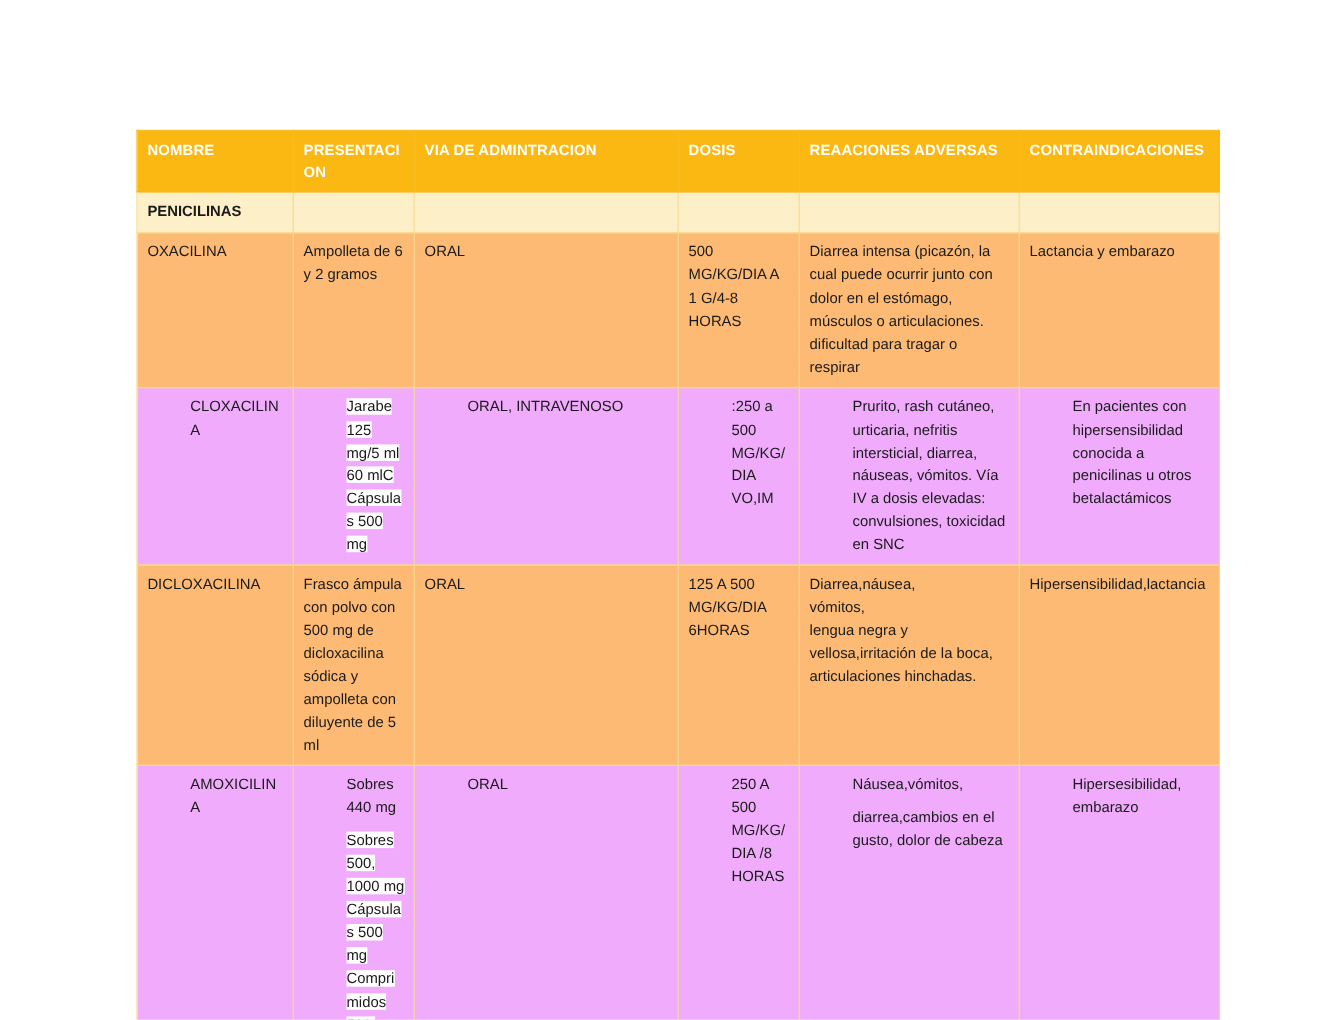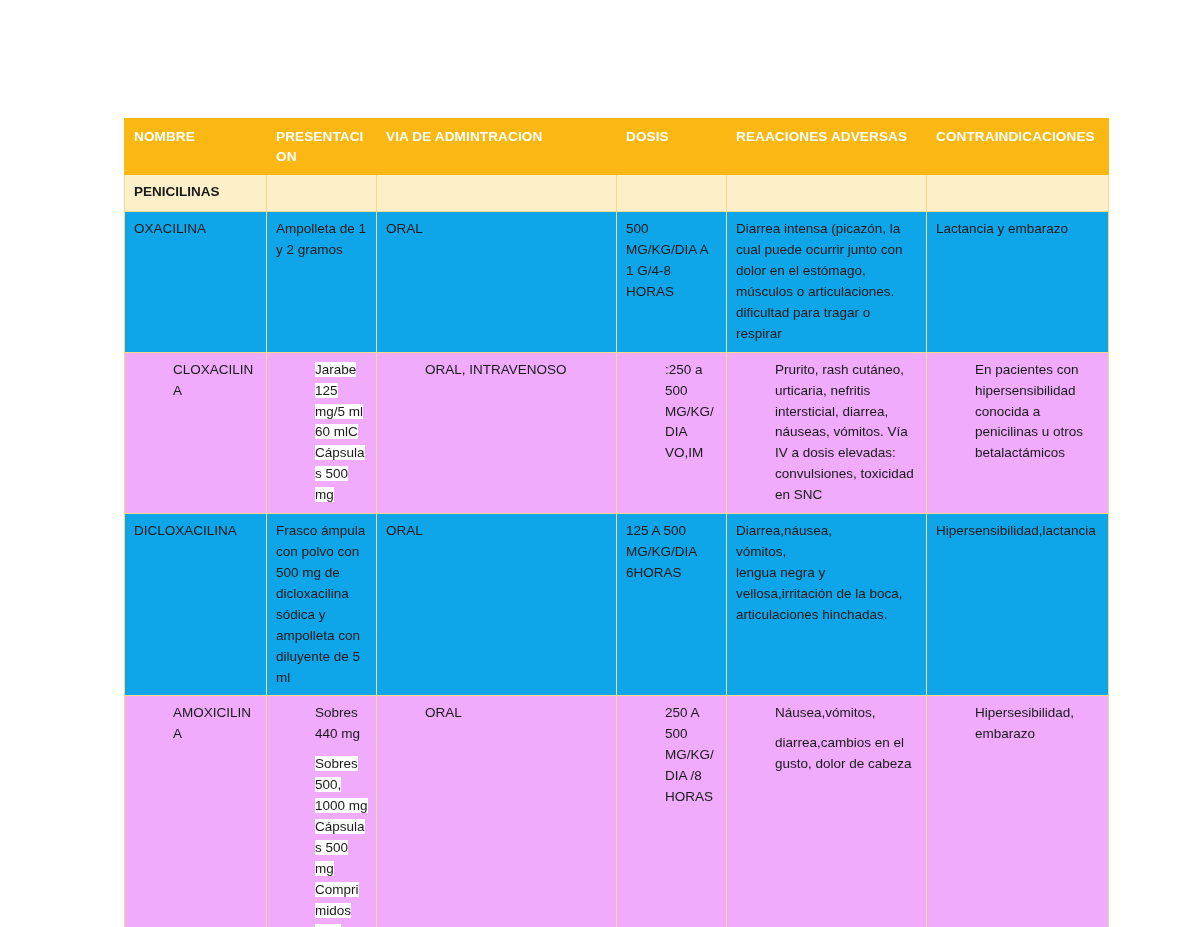--- a/index.html
+++ b/index.html
@@ -71,21 +71,21 @@
   }
 
   
   tr.group-row td {
     background: #FDEFC8;
     font-weight: bold;
     height: 22px;
   }
 
   
-  tr.row-white td { background: #0ea5e9; }
+  tr.row-white td { background: #fdba74; }
   tr.row-cream td { background: #f0abfc; padding-left: 48px; }
 
   td.cell-name { font-weight: bold; }
 
   
   .hl {
     background: #FFFFFF;
     box-decoration-break: clone;
     -webkit-box-decoration-break: clone;
   }
@@ -134,21 +134,21 @@
           <td>PENICILINAS</td>
           <td></td>
           <td></td>
           <td></td>
           <td></td>
           <td></td>
         </tr>
 
         <tr class="row-white">
           <td class="cell-name">OXACILINA</td>
-          <td>Ampolleta de 1 y 2 gramos</td>
+          <td>Ampolleta de 6 y 2 gramos</td>
           <td>ORAL</td>
           <td>500 MG/KG/DIA A 1 G/4-8 HORAS</td>
           <td>Diarrea intensa (picazón, la cual puede ocurrir junto con dolor en el estómago, músculos o articulaciones. dificultad para tragar o respirar</td>
           <td>Lactancia y embarazo</td>
         </tr>
 
         <tr class="row-cream">
           <td class="cell-name">CLOXACILINA</td>
           <td><span class="hl">Jarabe 125 mg/5 ml 60 mlC Cápsulas 500 mg</span></td>
           <td>ORAL, INTRAVENOSO</td>

